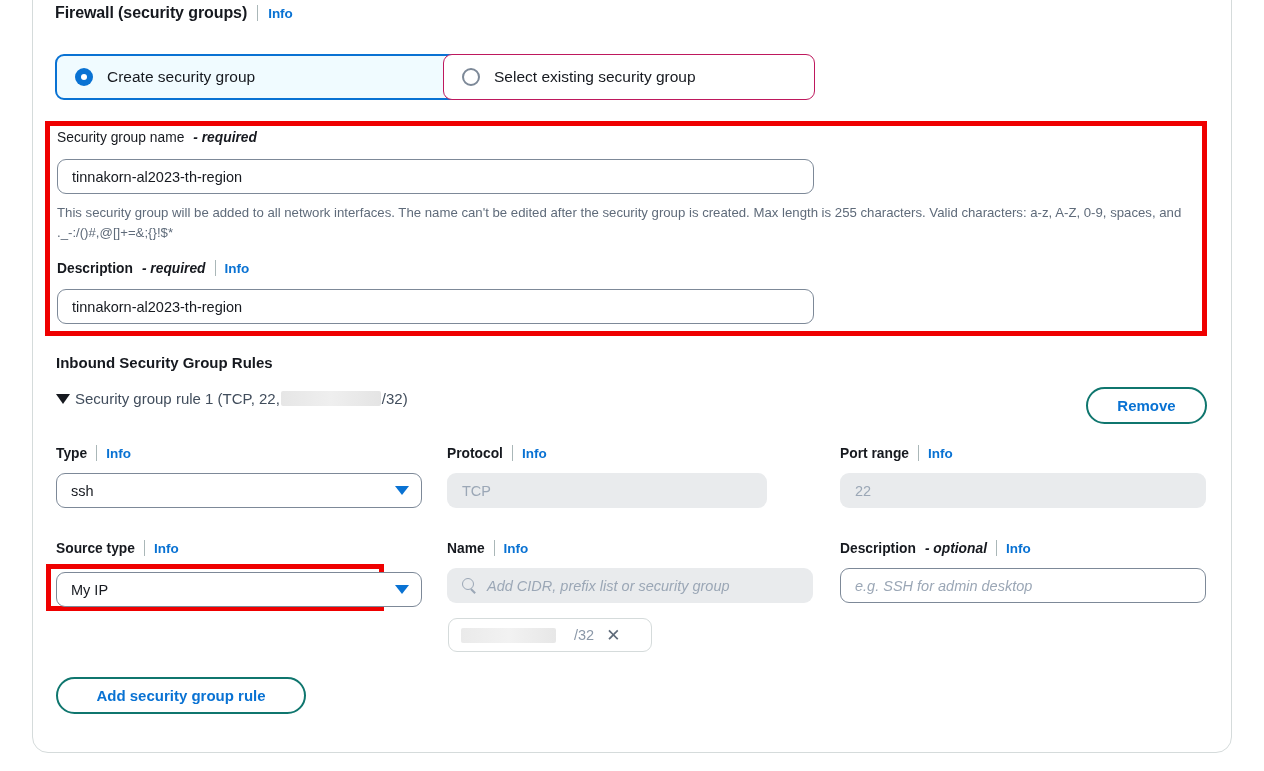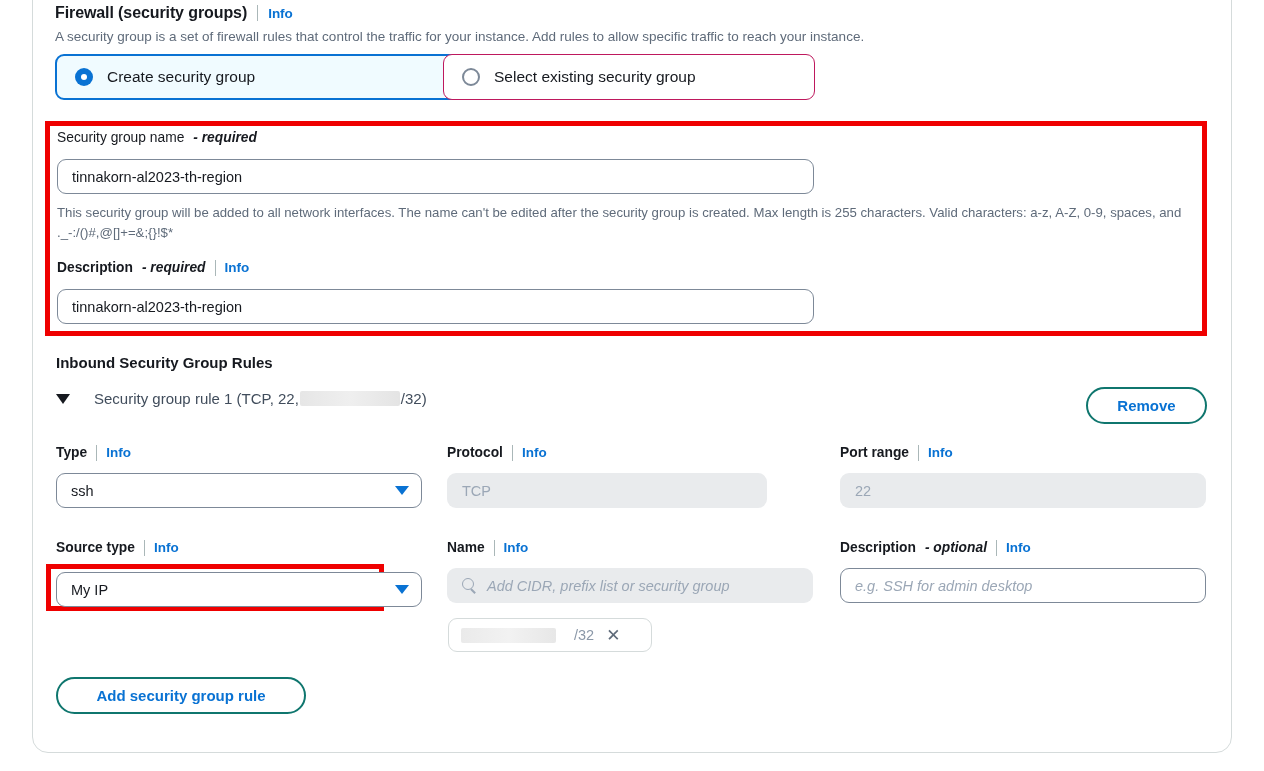--- a/index.html
+++ b/index.html
@@ -57,21 +57,21 @@
   .radio-on::after { content: ""; width: 6px; height: 6px; border-radius: 50%; background: #ffffff; }
   .radio-off { border: 2px solid #7d8998; background: #ffffff; }
   .tile-label { font-size: 15.5px; color: #16191f; }
 
   
   .redbox { position: absolute; border: 5px solid #ef0000; }
   .redbox-main { left: 45px; top: 121px; width: 1162px; height: 215px; }
   .redbox-myip { left: 46px; top: 564px; width: 338px; height: 47px; }
 
   
-  .flabel { position: absolute; display: flex; align-items: flex-start; gap: 9px; }
+  .flabel { position: absolute; display: flex; align-items: flex-end; gap: 9px; }
   .flabel .t { font-size: 13.8px; color: #16191f; }
   .flabel .t.bold { font-weight: bold; }
   .flabel .req { font-style: italic; font-weight: bold; }
 
   
   .input {
     position: absolute; height: 35px;
     border: 1px solid #7d8998; border-radius: 9px;
     background: #ffffff;
     display: flex; align-items: center; padding: 0 14px;
@@ -94,21 +94,21 @@
   .caret { width: 0; height: 0; border-left: 7px solid transparent; border-right: 7px solid transparent; border-top: 9px solid #0972d3; }
 
   .helper {
     position: absolute; font-size: 13.2px; color: #5f6b7a; line-height: 1.55;
   }
 
   
   .sect-title { position: absolute; font-size: 15px; font-weight: bold; color: #16191f; }
 
   
-  .rule-row { position: absolute; left: 56px; top: 390px; display: flex; align-items: center; gap: 24px; }
+  .rule-row { position: absolute; left: 56px; top: 390px; display: flex; align-items: center; gap: 5px; }
   .tri { width: 0; height: 0; border-left: 7px solid transparent; border-right: 7px solid transparent; border-top: 10px solid #16191f; }
   .rule-text { font-size: 15px; color: #414d5c; display: flex; align-items: center; }
   .redact { display: inline-block; height: 15px; width: 100px; background: linear-gradient(90deg,#e6e6e6,#efefef,#e4e4e4); border-radius: 2px; margin: 0 1px; vertical-align: middle; }
 
   
   .btn {
     position: absolute;
     border: 2px solid #0f766e; border-radius: 22px;
     background: #ffffff; color: #0972d3;
     font-size: 15px; font-weight: bold;
@@ -149,21 +149,20 @@
 
   <div class="panel"></div>
 
   <div class="content">
 
     <div class="fw-title-row">
       <span class="fw-title">Firewall (security groups)</span>
       <span class="divider-v"></span>
       <span class="info-link">Info</span>
     </div>
-    <div class="fw-desc">A security group is a set of firewall rules that control the traffic for your instance. Add rules to allow specific traffic to reach your instance.</div>
 
     <div class="tile tile-a">
       <span class="radio-outer radio-on"></span>
       <span class="tile-label">Create security group</span>
     </div>
     <div class="tile tile-b">
       <span class="radio-outer radio-off"></span>
       <span class="tile-label">Select existing security group</span>
     </div>
 

